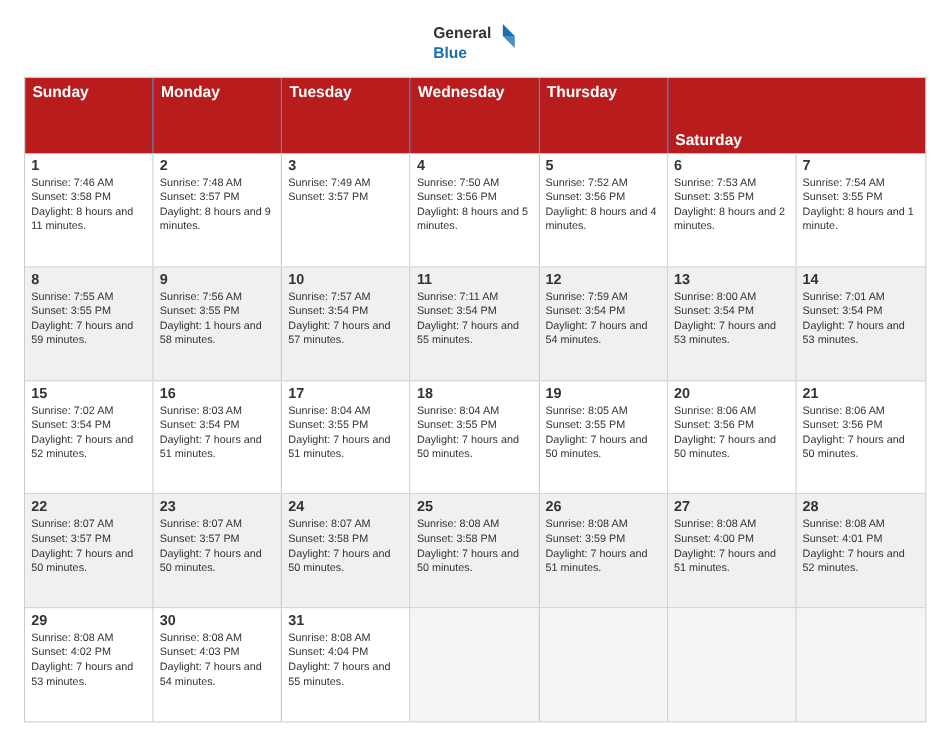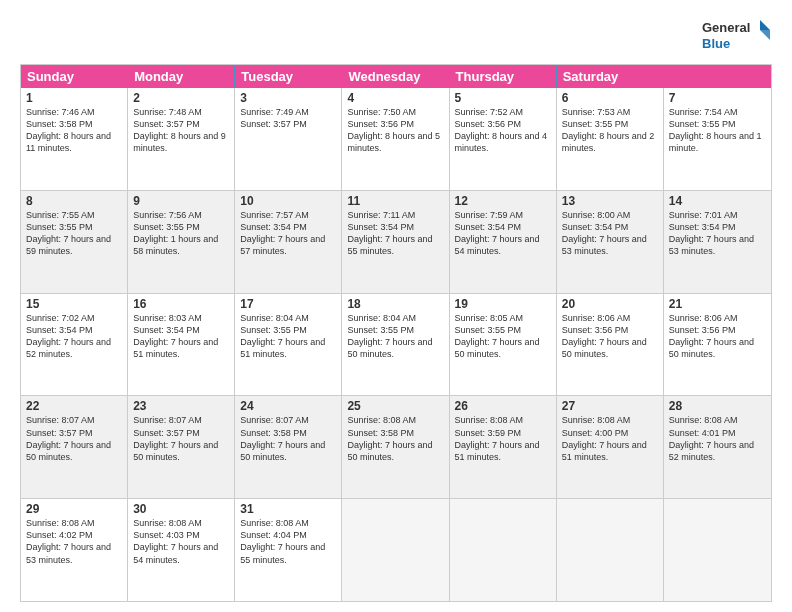--- a/index.html
+++ b/index.html
@@ -12,21 +12,21 @@
     }
     .page {
       width: 792px;
       height: 612px;
       padding: 16px 20px 10px 20px;
       display: flex;
       flex-direction: column;
     }
     .header {
       display: flex;
-      justify-content: flex-end;
+      justify-content: center;
       align-items: flex-start;
       margin-bottom: 8px;
     }
     .logo {
       display: flex;
       align-items: center;
       gap: 4px;
     }
     .title-block {
       text-align: right;
@@ -43,30 +43,30 @@
     }
     .calendar {
       flex: 1;
       display: flex;
       flex-direction: column;
       border: 1px solid #ccc;
     }
     .cal-header {
       display: grid;
       grid-template-columns: repeat(7, 1fr);
-      background: #ec4899;
+      background: #b91c1c;
     }
     .cal-header-cell {
       color: #fff;
       font-size: 13px;
       font-weight: bold;
       padding: 4px 6px;
       border-right: 1px solid #4a90c4;
     }
-    .cal-header-cell:last-child { border-right: none; }
+    .cal-header-cell:last-child { border-right: none; margin-top: 40px; }
     .cal-body {
       display: flex;
       flex-direction: column;
       flex: 1;
     }
     .cal-row {
       display: grid;
       grid-template-columns: repeat(7, 1fr);
       flex: 1;
       border-top: 1px solid #ccc;

